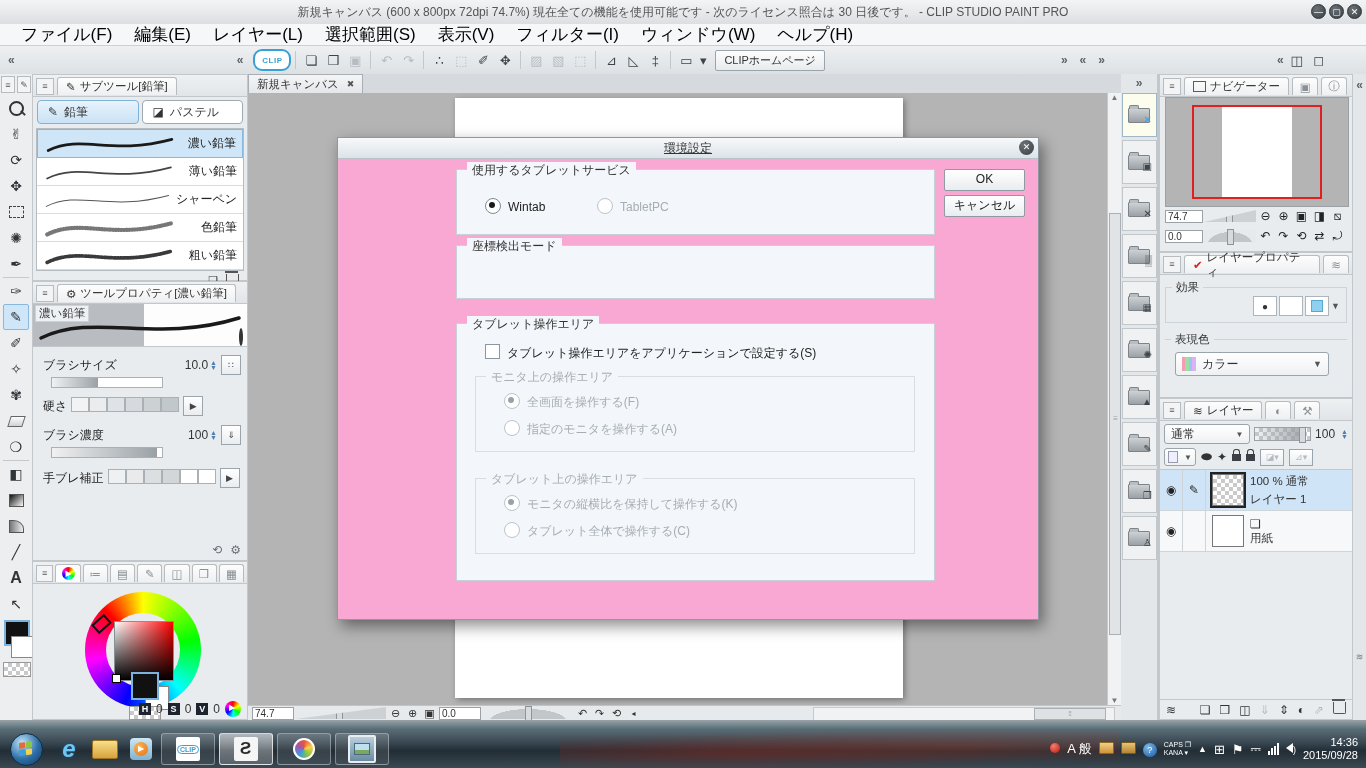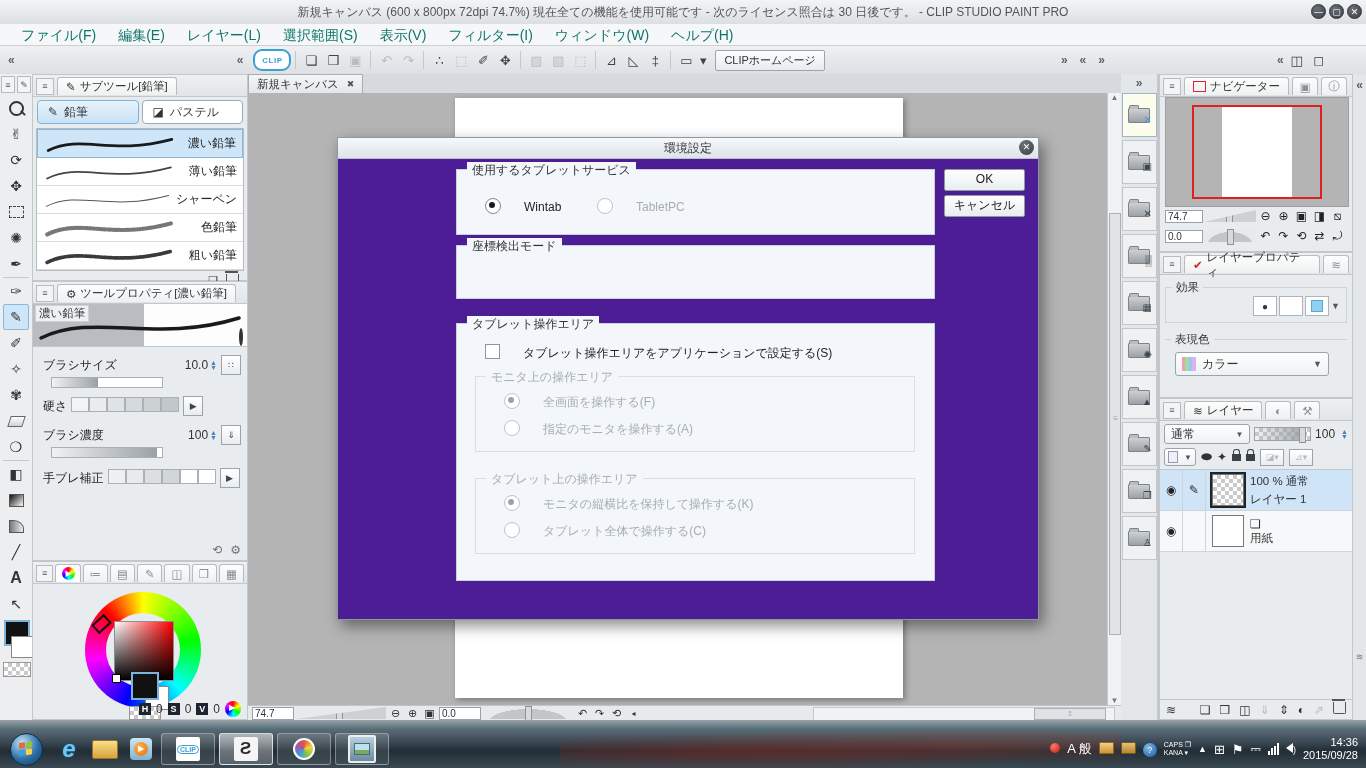--- a/index.html
+++ b/index.html
@@ -6,21 +6,21 @@
   .screen{position:relative;width:1366px;height:768px;overflow:hidden;background:#cfd3d6;
     font-family:"Liberation Sans","DejaVu Sans",sans-serif;color:#333;font-size:12px;}
   .abs{position:absolute;}
   
   .titlebar{left:0;top:0;width:1366px;height:24px;background:linear-gradient(#f3f4f5,#dcdfe2);
     border-bottom:1px solid #b7bcc0;text-align:center;line-height:24px;color:#555;font-size:12px;}
   .winbtns{right:4px;top:4px;display:flex;gap:3px;}
   .winbtn{width:15px;height:15px;border-radius:50%;background:radial-gradient(circle at 35% 30%,#6b7277,#3a4045);
     color:#fff;font-size:9px;line-height:15px;text-align:center;border:1px solid #2c3135;box-sizing:border-box;}
   .menubar{left:0;top:24px;width:1366px;height:22px;background:#f6f7f8;border-bottom:1px solid #cdd1d4;display:flex;align-items:center;padding-left:10px;box-sizing:border-box;}
-  .menuitem{padding:8px 11px;font-size:14px;color:#0f766e;line-height:22px;}
+  .menuitem{padding:8px 11px;font-size:17px;color:#000000;line-height:22px;}
   .cmdbar{left:0;top:46px;width:1366px;height:28px;background:linear-gradient(#eef0f2,#dde1e4);border-bottom:1px solid #b7bcc0;}
   .cbtn{display:inline-flex;width:22px;height:22px;align-items:center;justify-content:center;font-size:13px;color:#3d4348;}
   .cbtn.gray{color:#b6bcc1;}
   .cdiv{display:inline-block;width:1px;height:18px;background:#c3c8cc;margin:0 4px;vertical-align:middle;}
   .cliplogo{display:inline-flex;width:34px;height:18px;border:2px solid #39a0d6;border-radius:9px;color:#39a0d6;
     font-size:8px;font-weight:bold;align-items:center;justify-content:center;background:#fff;letter-spacing:.5px;}
   .homebtn{display:inline-block;padding:2px 8px;border:1px solid #9aa4ac;border-radius:2px;background:linear-gradient(#fdfdfd,#e8ebee);font-size:11px;color:#333;}
   .arr{color:#5b6268;font-size:12px;font-weight:bold;}
   
   .panel{background:#e9ecef;border:1px solid #c2c7cb;box-sizing:border-box;}
@@ -108,36 +108,36 @@
   .layerrow{display:flex;align-items:center;border-bottom:1px solid #cfd4d8;background:#f7f8f9;height:40px;}
   .layerrow.sel{background:#cfe4f7;}
   .eyecell{width:22px;text-align:center;font-size:12px;color:#222;border-right:1px solid #cfd4d8;align-self:stretch;display:flex;align-items:center;justify-content:center;}
   .thumb{width:32px;height:32px;border:1px solid #777;margin:0 6px;box-sizing:border-box;}
   .thumb.selthumb{outline:2px solid #222;}
   .i-lock{width:9px;height:7px;background:#3a4045;position:relative;display:inline-block;margin-top:4px;}
   .i-lock::before{content:'';position:absolute;left:1px;top:-5px;width:5px;height:4px;border:1.5px solid #3a4045;border-bottom:none;border-radius:3px 3px 0 0;}
   .i-trash{width:11px;height:11px;border:1px solid #555;border-top:none;border-radius:0 0 2px 2px;position:relative;display:inline-block;}
   .i-trash::before{content:'';position:absolute;left:-2px;top:-3px;width:13px;height:2px;background:#555;}
   
-  .dialog{left:337px;top:137px;width:700px;height:481px;background:#4c1d95;border:1px solid #8d98a1;box-shadow:4px 6px 14px rgba(0,0,0,.45);z-index:60;}
+  .dialog{left:337px;top:137px;width:700px;height:481px;background:#f9a8d4;border:1px solid #8d98a1;box-shadow:4px 6px 14px rgba(0,0,0,.45);z-index:60;text-decoration:underline;}
   .dtitle{height:20px;background:linear-gradient(#f7f9fb,#dde3e8);border-bottom:1px solid #b9c2c9;text-align:center;line-height:20px;font-size:12px;color:#333;position:relative;}
   .dclose{position:absolute;right:4px;top:2px;width:15px;height:15px;border-radius:50%;background:radial-gradient(circle at 35% 30%,#6b7277,#3a4045);color:#fff;font-size:9px;line-height:15px;text-align:center;}
   .dlist{position:absolute;left:15px;top:31px;width:92px;height:410px;background:#fff;border:1px solid #aab3ba;padding:1px;box-sizing:border-box;}
   .dlist .it{height:20px;line-height:20px;padding-left:5px;font-size:12px;color:#222;white-space:nowrap;}
   .dlist .it.sel{background:#cfe8fb;border:1px solid #88b8dc;box-sizing:border-box;line-height:18px;}
   .fgroup{position:absolute;border:1px solid #c9d1d8;background:#f3f6fa;}
   .fgroup .lg{position:absolute;top:-8px;left:10px;background:#f3f6fa;padding:0 5px;font-size:12px;color:#333;}
   .fgroup.dis{border-color:#d9dee3;}
   .fgroup.dis .lg{color:#a6aeb5;}
   .radio{width:14px;height:14px;border:1px solid #7f8b94;border-radius:50%;background:#fff;display:inline-block;position:relative;vertical-align:-3px;}
   .radio.on::after{content:'';position:absolute;left:3px;top:3px;width:6px;height:6px;border-radius:50%;background:#1a1a1a;}
   .radio.dis{border-color:#bcc4ca;}
   .radio.dis.on::after{background:#9aa2a8;}
   .cbx{width:13px;height:13px;border:1px solid #8a96a0;background:#fff;display:inline-block;vertical-align:-2px;}
-  .optlbl{font-size:12px;color:#222;margin-left:23px;}
+  .optlbl{font-size:12px;color:#222;margin-left:7px;}
   .optlbl.dis{color:#a6aeb5;}
   .dbtn{position:absolute;width:79px;height:20px;line-height:18px;}
   
   .taskbar{left:0;top:730px;width:1366px;height:38px;
     background:linear-gradient(180deg,#5a6a74,#36454f 35%,#222d35 55%,#3a4952);display:flex;align-items:center;}
   .taskbar::before{content:'';position:absolute;left:560px;top:0;width:560px;height:38px;
     background:radial-gradient(ellipse at 30% 60%,rgba(140,40,30,.45),transparent 60%),radial-gradient(ellipse at 75% 40%,rgba(160,60,40,.35),transparent 60%);}
   .orb{width:31px;height:31px;border-radius:50%;margin:0 8px 0 10px;background:radial-gradient(circle at 35% 28%,#bfe3f7,#2d6da6 55%,#123a5e);border:1px solid #0e2c44;position:relative;z-index:2;}
   .orb .w{position:absolute;left:8px;top:8px;width:14px;height:14px;display:grid;grid-template-columns:6px 6px;grid-template-rows:6px 6px;gap:1px;transform:skewY(-6deg);}
   .orb .w i{border-radius:1px;}

